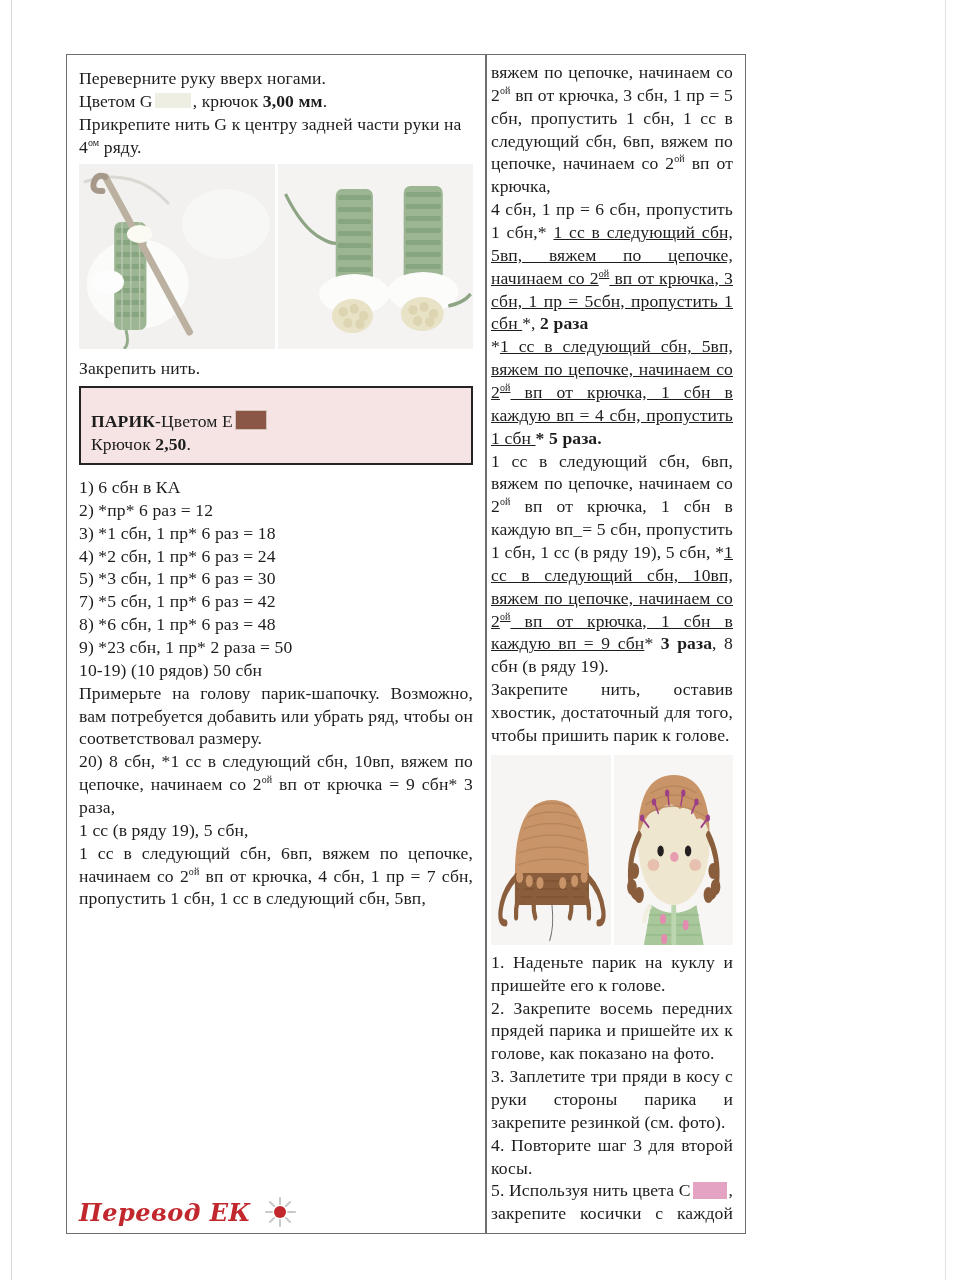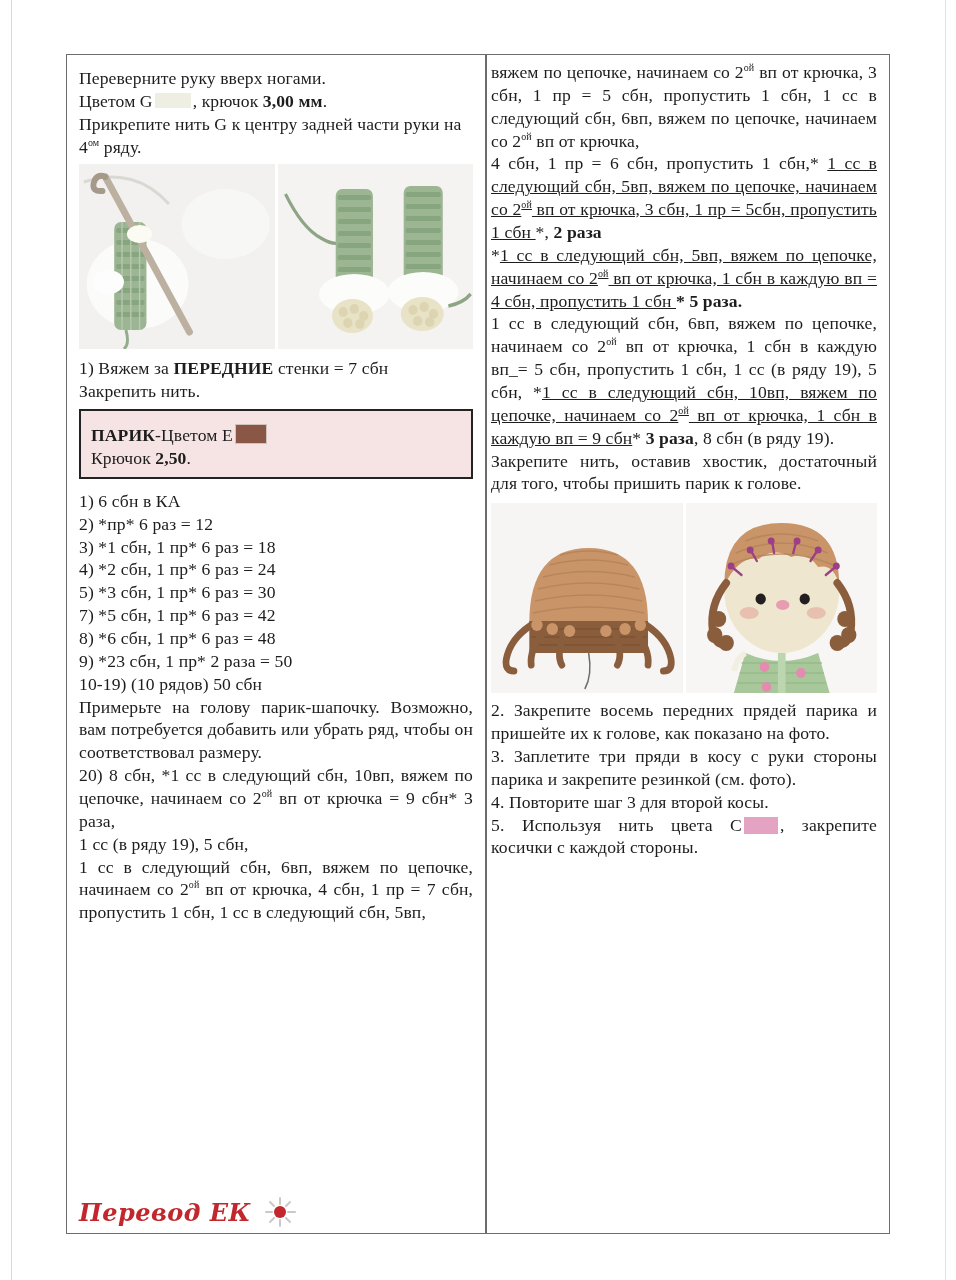--- a/index.html
+++ b/index.html
@@ -10,21 +10,21 @@
     overflow:hidden;
     position:relative;
   }
   
   .scan-edge-left{position:absolute;left:11px;top:0;width:1px;height:1280px;background:#d8d8d8;}
   .scan-edge-right{position:absolute;right:10px;top:0;width:1px;height:1280px;background:#e2e2e2;}
 
   .page{
     position:absolute;
     left:66px;top:54px;
-    width:824px;height:1180px;
+    width:680px;height:1180px;
     border:1.5px solid #6d6d6d;
     background:#ffffff;
     box-sizing:border-box;
     display:flex;
   }
   .col{
     box-sizing:border-box;
     position:relative;
     height:100%;
     overflow:hidden;
@@ -64,21 +64,21 @@
     height:185px;
   }
   .photo{flex:1;position:relative;overflow:hidden;background:#efefef;}
   .photos-wig{height:190px;margin:8px 0 6px 0;}
 
   
   .box{
     border:2px solid #232323;
     background:#f6e3e3;
     margin:6px 0 8px 0;
-    padding:13px 10px 7px 10px;
+    padding:22px 10px 7px 10px;
   }
 
   .rows{margin-top:11px;}
   .rows p{white-space:nowrap;}
 
   
   .watermark{
     position:absolute;
     left:12px;bottom:4px;
     display:flex;align-items:center;gap:4px;
@@ -185,23 +185,20 @@
                 <circle cx="167" cy="150" r="5"></circle>
                 <circle cx="150" cy="157" r="5"></circle>
                 <circle cx="163" cy="158" r="5"></circle>
               </g>
           </g>
           <path d="M183 142 q16 -3 24 -12" stroke="#8ea585" stroke-width="3.4" fill="none"></path>
         </svg>
       </div>
     </div>
 
-    <p class="t">
-      <span>1) Вяжем за </span><span class="b">ПЕРЕДНИЕ</span><span> стенки = 7 сбн</span>
-    </p>
     <p class="t">Закрепить нить.</p>
 
     <div class="box">
       <p class="t">
         <span class="b">ПАРИК</span><span>-Цветом E</span><span class="sw sw-e"></span>
       </p>
       <p class="t">
         <span>Крючок </span><span class="b">2,50</span><span>.</span>
       </p>
     </div>
@@ -361,20 +358,24 @@
               <circle cx="82" cy="164" r="5"></circle>
               <circle cx="120" cy="170" r="5"></circle>
               <circle cx="84" cy="184" r="5"></circle>
             </g>
           <path d="M62 150 q-10 6 -12 18" stroke="#f2efe2" stroke-width="6" fill="none"></path>
         </svg>
       </div>
     </div>
 
     <p class="t just">
+      <span>1.</span>
+      <span>Наденьте парик на куклу и пришейте его к голове.</span>
+    </p>
+    <p class="t just">
       <span>2.</span>
       <span>Закрепите восемь передних прядей парика и пришейте их к голове, как показано на фото.</span>
     </p>
     <p class="t just">
       <span>3.</span>
       <span>Заплетите три пряди в косу с руки стороны парика и закрепите резинкой (см. фото).</span>
     </p>
     <p class="t just">
       <span>4.</span>
       <span>Повторите шаг 3 для второй косы.</span>

